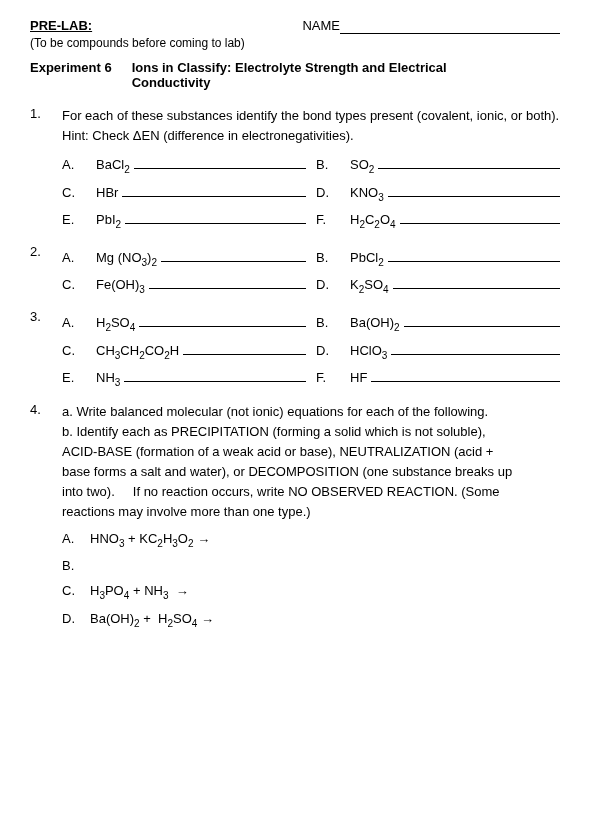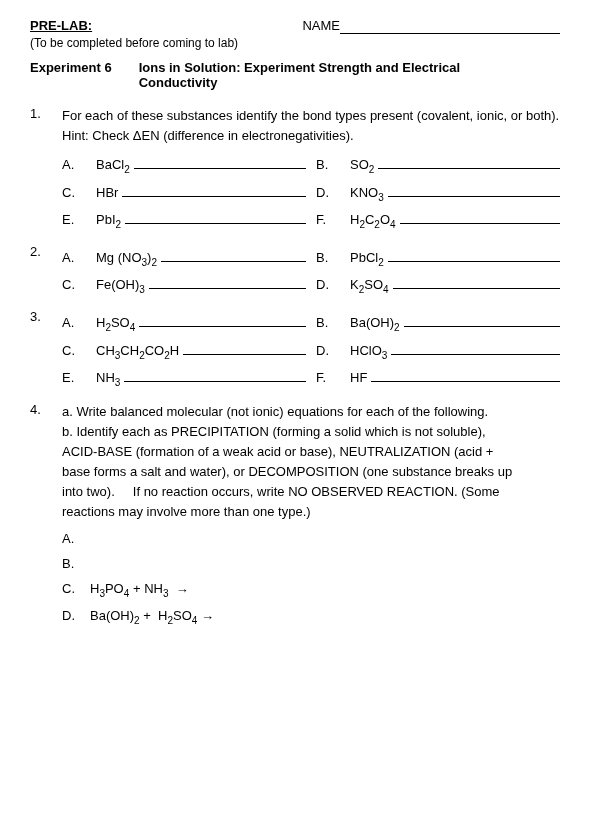--- a/index.html
+++ b/index.html
@@ -28,21 +28,21 @@
       margin-bottom: 10px;
     }
     .name-label {
       font-size: 13px;
     }
     .experiment-section {
       margin-bottom: 14px;
     }
     .experiment-title {
       display: flex;
-      gap: 27px;
+      gap: 20px;
       font-size: 13px;
       margin-bottom: 16px;
     }
     .exp-label { font-weight: bold; white-space: nowrap; }
     .exp-text { font-weight: bold; }
     .question-block {
       display: flex;
       gap: 10px;
       margin-bottom: 14px;
     }
@@ -112,28 +112,28 @@
 <div>
   <div class="header-row">
     <div>
       <span class="pre-lab">PRE-LAB:</span>
     </div>
     <div style="display:flex; align-items:baseline; ">
       <span>NAME</span>
       <span class="name-label" style="border-bottom:1px solid #000; min-width:220px; display:inline-block;">&nbsp;</span>
     </div>
   </div>
-  <div class="sub-header">(To be completed before coming to lab)</div>
+  <div class="sub-header">(To be compounds before coming to lab)</div>
 </div>
 
 <div class="experiment-section">
   <div class="experiment-title">
     <span class="exp-label">Experiment 6</span>
     <span class="exp-text">
-      <span>Ions in Solution: Experiment Strength and Electrical</span><br>
+      <span>Ions in Classify: Electrolyte Strength and Electrical</span><br>
       <span>Conductivity</span>
     </span>
   </div>
 </div>
 
 <div class="question-block">
   <div class="q-num">1.</div>
   <div class="q-content">
     <div class="q-text">
       For each of <span class="underline">these substances</span> identify the bond types present (covalent, ionic, or both). Hint: Check ΔEN (difference in electronegativities).
@@ -246,20 +246,21 @@
       a. Write balanced molecular (not ionic) equations for each of the following.<br>
       b. Identify each as PRECIPITATION (forming a solid which is not soluble),<br>
       ACID-BASE (formation of a weak acid or base), NEUTRALIZATION (acid +<br>
       base forms a salt and water), or DECOMPOSITION (one substance breaks up<br>
       into two).&nbsp;&nbsp;&nbsp;&nbsp;&nbsp;If no reaction occurs, write NO OBSERVED REACTION. (Some<br>
       reactions may involve more than one type.)
     </div>
     <div class="reaction-list">
       <div class="reaction-item">
         <span class="reaction-label">A.</span>
+        <span>HNO<sub>3</sub> + KC<sub>2</sub>H<sub>3</sub>O<sub>2</sub> →</span>
       </div>
       <div class="reaction-item">
         <span class="reaction-label">B.</span>
       </div>
       <div class="reaction-item">
         <span class="reaction-label">C.</span>
         <span>H<sub>3</sub>PO<sub>4</sub> + NH<sub>3</sub>&nbsp; →</span>
       </div>
       <div class="reaction-item">
         <span class="reaction-label">D.</span>

